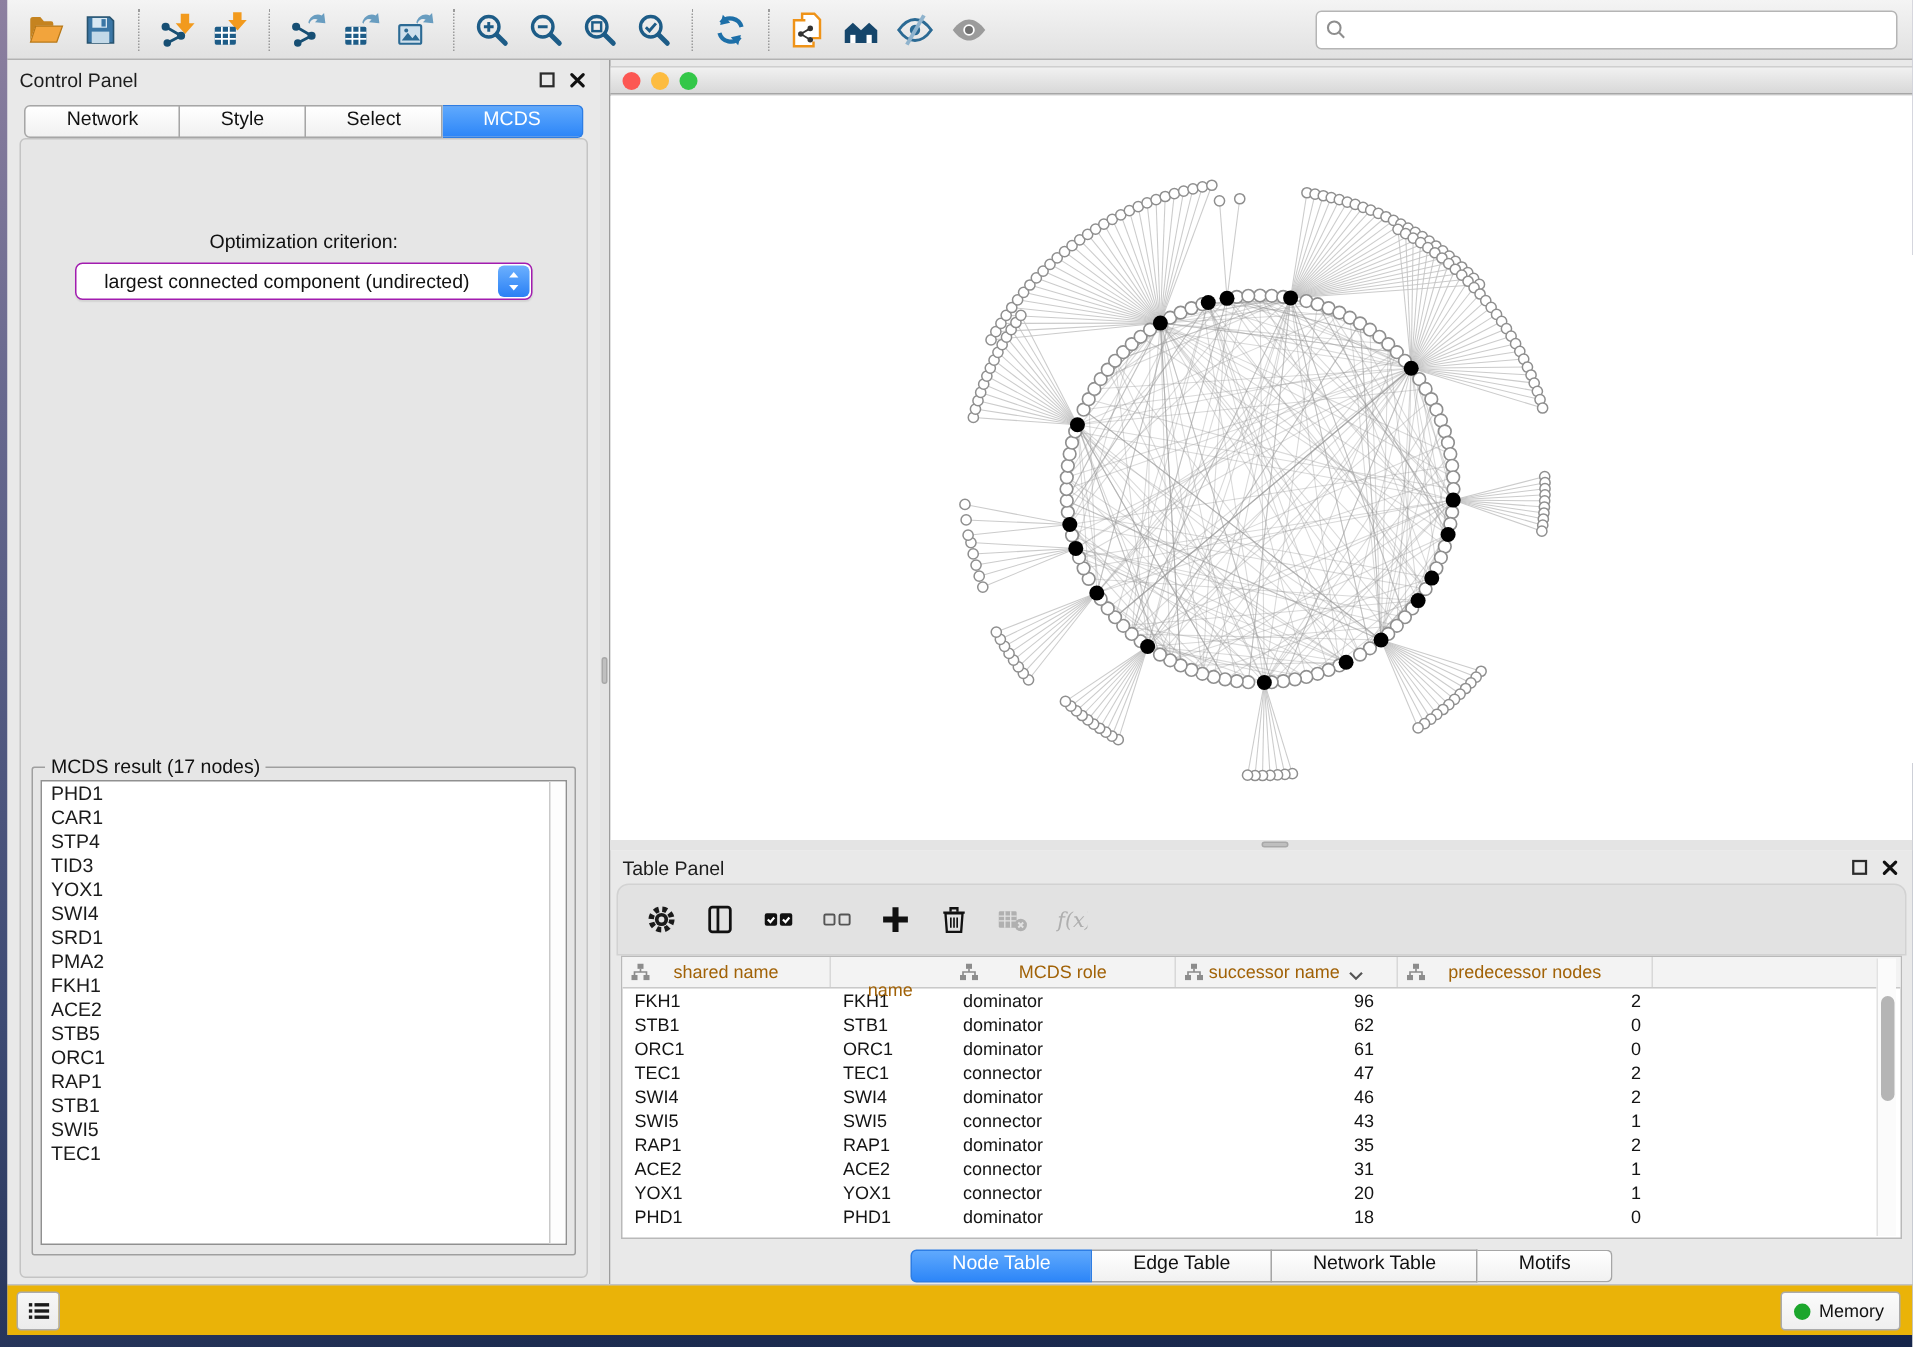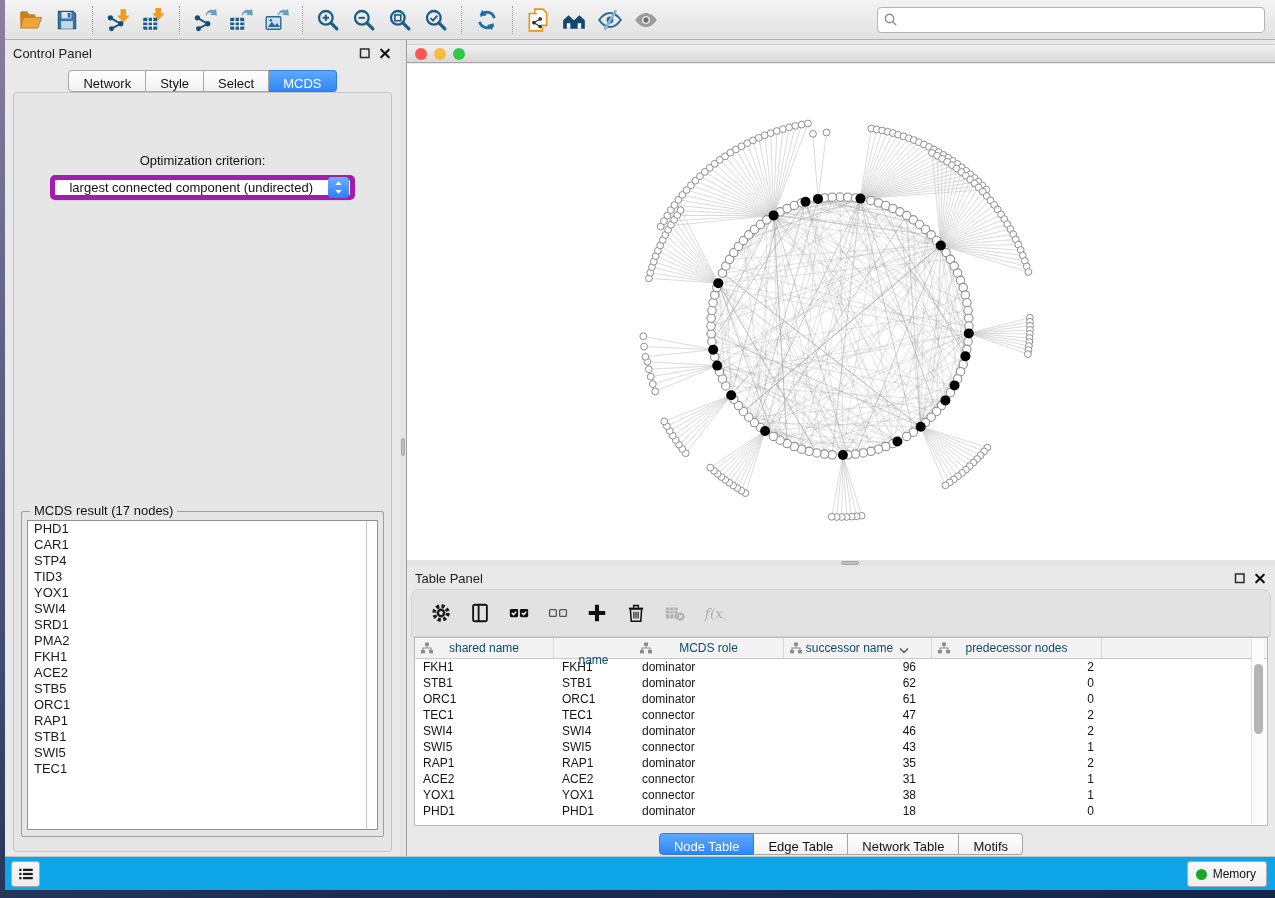--- a/index.html
+++ b/index.html
@@ -21,30 +21,30 @@
   .search-box svg { width:16px; height:16px; }
   .search-box input { border:none; outline:none; flex:1; font-size:12px; font-family:"Liberation Sans",sans-serif; background:transparent; }
 
   
   .control-panel { position:absolute; left:0; top:40px; width:395px; bottom:34px; background:#e9e9e9; }
   .panel-titlebar { position:absolute; left:0; right:0; top:0; height:26px; display:flex; align-items:center; padding:0 8px; }
   .panel-title { font-size:13px; color:#1d1d1d; }
   .panel-winbtns { margin-left:auto; display:flex; gap:6px; align-items:center; }
   .panel-winbtns svg { width:14px; height:14px; }
   .cp-tabs { position:absolute; top:30px; left:0; right:0; display:flex; justify-content:center; }
-  .seg { height:22px; display:flex; align-items:flex-end; padding:0 14px; font-size:13px;
+  .seg { height:22px; display:flex; align-items:flex-start; padding:0 27px; font-size:13px;
     background:linear-gradient(#ffffff,#f1f1f1); border:1px solid #a6a6a6; border-left:none; color:#111; }
   .seg:first-child { border-left:1px solid #a6a6a6; border-radius:4px 0 0 4px; }
   .seg:last-child { border-radius:0 4px 4px 0; }
   .seg.active { background:linear-gradient(#5fa9fd,#2d86f8); color:#fff; border-color:#2d7de4; }
   .cp-content { position:absolute; left:8px; right:8px; top:52px; bottom:4px;
     background:#e6e6e6; border:1px solid #c4c4c4; border-radius:4px; }
   .opt-label { position:absolute; top:60px; left:0; right:0; text-align:center; font-size:13px; color:#111; }
   .dropdown { position:absolute; left:36px; right:36px; top:82px; height:25px; background:#fff;
-    border:5px solid #a21caf; border-radius:5px; display:flex; align-items:center; box-shadow:0 1px 1px rgba(0,0,0,.08); }
+    border:1px solid #a21caf; border-radius:5px; display:flex; align-items:center; box-shadow:0 1px 1px rgba(0,0,0,.08); }
   .dropdown .dd-text { flex:1; text-align:center; font-size:13px; color:#111; }
   .dd-stepper { width:21px; height:21px; margin-right:1.5px; border-radius:4px;
     background:linear-gradient(#6cb0fe,#2a80f5); display:flex; align-items:center; justify-content:center; }
   .dd-stepper svg { width:13px; height:15px; }
   .btn-row { position:absolute; top:120px; left:0; right:0; display:flex; justify-content:center; gap:14px; }
   .push-btn { height:24px; padding:0 16px; font-size:13px; color:#111; background:linear-gradient(#ffffff,#f3f3f3);
     border:1px solid #b3b3b3; border-radius:5px; display:flex; align-items:center; }
   .push-btn.focused { box-shadow:0 0 0 3px rgba(110,170,255,.85); border-color:#7aa8e0; }
   .mcds-group { position:absolute; left:7px; right:7px; top:418px; bottom:14px;
     border:1px solid #9f9f9f; border-radius:2px; }
@@ -72,33 +72,33 @@
 
   
   .table-panel { position:absolute; left:402px; right:0; top:567px; bottom:34px; background:#e9e9e9; }
   .tp-toolbar { position:absolute; left:4px; right:4px; top:22px; height:48px; background:#e2e2e2;
     border:1px solid #d2d2d2; border-radius:8px 8px 0 0; display:flex; align-items:center; padding:0 14px; gap:9px; }
   .tp-btn { width:30px; height:30px; display:flex; align-items:center; justify-content:center; }
   .tp-btn svg { width:22px; height:22px; }
   .tp-btn.disabled { opacity:.9; }
   .tbl-wrap { position:absolute; left:7px; right:7px; top:70px; height:189px; background:#fff; border:1px solid #b9b9b9; }
   .tbl-head { display:flex; height:21px; background:#f3f3f3; border-bottom:1px solid #c9c9c9; }
-  .th { position:relative; display:flex; align-items:center; justify-content:center; font-size:12px; color:#0c4a6e;
+  .th { position:relative; display:flex; align-items:center; justify-content:center; font-size:12px; color:#a16207;
         border-right:1px solid #d8d8d8; }
   .th .type-ico { position:absolute; left:5px; top:3px; width:14px; height:14px; }
   .th .sort { margin-left:6px; width:10px; height:8px; }
   .tbl-body .tr { display:flex; height:16px; align-items:center; }
   .td { font-size:12px; color:#141414; padding:0 8px; white-space:nowrap; overflow:hidden; }
   .td.num { text-align:right; }
   .tbl-scroll { position:absolute; top:1px; right:3px; bottom:1px; width:13px; background:#fbfbfb; border-left:1px solid #e2e2e2; }
   .tbl-thumb { position:absolute; left:2px; top:25px; width:9px; height:70px; background:#b5b5b5; border-radius:5px; }
   .tp-tabs { position:absolute; left:0; right:0; top:266px; display:flex; justify-content:center; }
 
   
-  .status-bar { position:absolute; left:0; right:0; bottom:0; height:34px; background:#0ea5e9; border-top:1px solid #c2c2c2; }
+  .status-bar { position:absolute; left:0; right:0; bottom:0; height:34px; background:#eab308; border-top:1px solid #c2c2c2; }
   .list-btn { position:absolute; left:6px; top:4px; width:29px; height:26px; background:linear-gradient(#f7f7f7,#ececec);
     border:1px solid #ababab; border-radius:3px; display:flex; align-items:center; justify-content:center; }
   .list-btn svg { width:18px; height:18px; }
   .memory-btn { position:absolute; right:8px; top:4px; height:26px; padding:0 10px 0 8px; background:linear-gradient(#fbfbfb,#efefef);
     border:1px solid #ababab; border-radius:3px; display:flex; align-items:center; gap:6px; font-size:12px; color:#111; }
   .mem-dot { width:11px; height:11px; border-radius:50%; }
 </style>
 </head>
 <body>
 
@@ -1140,21 +1140,21 @@
               <div class="td" style="width: 139px;">ACE2</div>
               <div class="td" style="width: 80px;">ACE2</div>
               <div class="td" style="width: 150px;">connector</div>
               <div class="td num" style="width: 148px; padding-right: 16px;">31</div>
               <div class="td num" style="width: 170px;">1</div>
             </div>
             <div class="tr">
               <div class="td" style="width: 139px;">YOX1</div>
               <div class="td" style="width: 80px;">YOX1</div>
               <div class="td" style="width: 150px;">connector</div>
-              <div class="td num" style="width: 148px; padding-right: 16px;">38</div>
+              <div class="td num" style="width: 148px; padding-right: 16px;">20</div>
               <div class="td num" style="width: 170px;">1</div>
             </div>
             <div class="tr">
               <div class="td" style="width: 139px;">PHD1</div>
               <div class="td" style="width: 80px;">PHD1</div>
               <div class="td" style="width: 150px;">dominator</div>
               <div class="td num" style="width: 148px; padding-right: 16px;">18</div>
               <div class="td num" style="width: 170px;">0</div>
             </div>
           </div>

